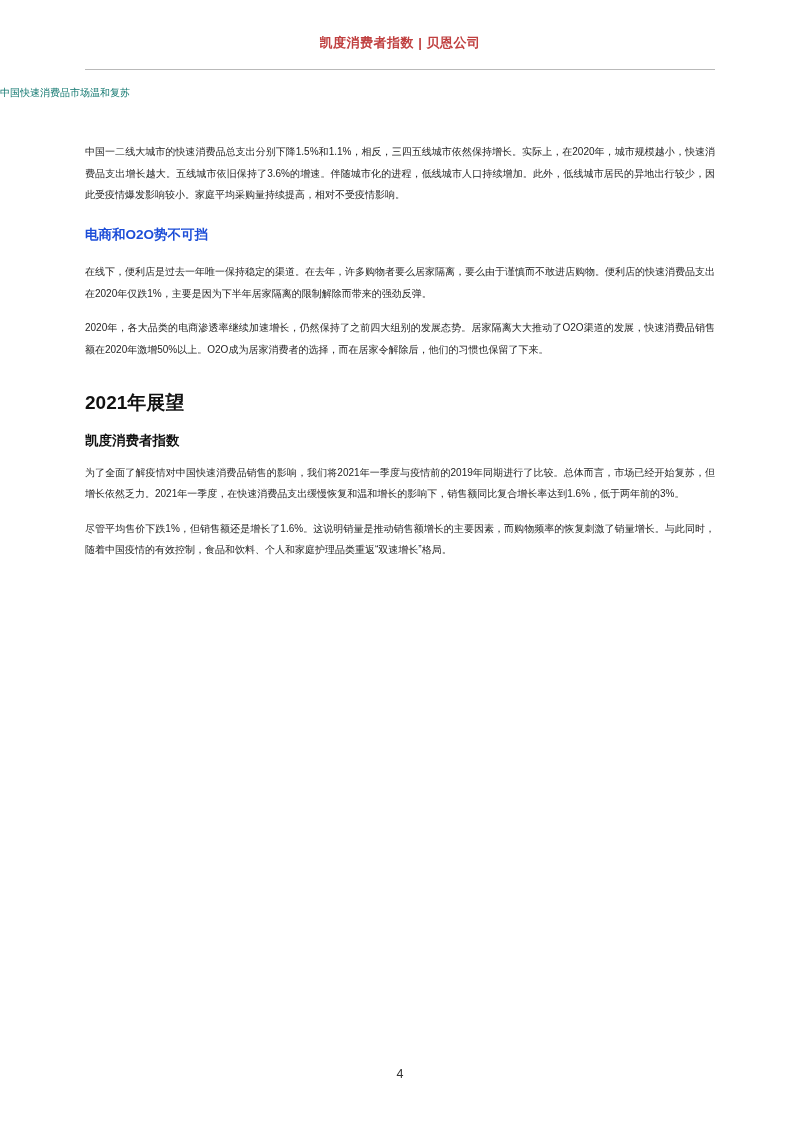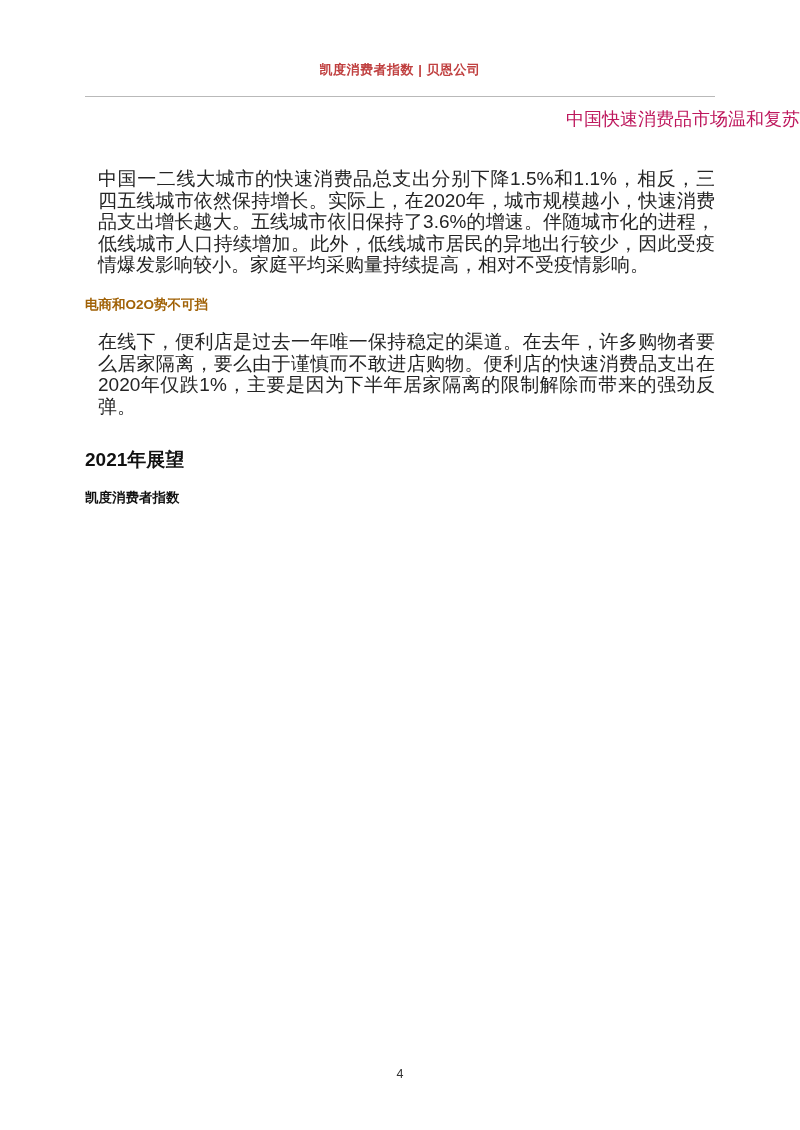--- a/index.html
+++ b/index.html
@@ -10,58 +10,58 @@
   .page {
     position: relative;
     width: 800px;
     height: 1130px;
     background: #ffffff;
     font-family: "Liberation Sans", "DejaVu Sans", sans-serif;
     color: #222222;
     overflow: hidden;
   }
   .brand {
-    padding-top: 60px;
+    padding-top: 33px;
     text-align: center;
     font-size: 13px;
     line-height: 19px;
     font-weight: 700;
     color: #c04040;
     letter-spacing: 0.5px;
   }
   .divider {
     margin: 17px 85px 0 85px;
     border: none;
     border-top: 1px solid #b9b9b9;
     height: 0;
   }
   .subtitle {
     margin-top: 13px;
-    text-align: right;
-    font-size: 18px;
+    text-align: left;
+    font-size: 10px;
     line-height: 19px;
     font-weight: 500;
-    color: #be185d;
+    color: #0f766e;
   }
   .content {
     margin: 39px 85px 0 85px;
   }
   .content p {
-    font-size: 19px;
+    font-size: 10px;
     line-height: 21.5px;
-    margin: 0 0 13px 13px;
+    margin: 0 0 13px 0;
     text-align: justify;
     color: #242424;
   }
   .content h2.section-heading {
     font-size: 13.5px;
     line-height: 21.5px;
     font-weight: 700;
     margin: 18px 0 16px 0;
-    color: #a16207;
+    color: #1d4ed8;
   }
   .content h1.chapter-heading {
     font-size: 19px;
     line-height: 28px;
     font-weight: 700;
     margin: 29px 0 13px 0;
     color: #111111;
   }
   .content h3.sub-heading {
     font-size: 13.5px;
@@ -94,28 +94,31 @@
 
   <div class="content">
 
     <p>中国一二线大城市的快速消费品总支出分别下降1.5%和1.1%，相反，三四五线城市依然保持增长。实际上，在2020年，城市规模越小，快速消费品支出增长越大。五线城市依旧保持了3.6%的增速。伴随城市化的进程，低线城市人口持续增加。此外，低线城市居民的异地出行较少，因此受疫情爆发影响较小。家庭平均采购量持续提高，相对不受疫情影响。</p>
 
     <h2 class="section-heading">电商和O2O势不可挡</h2>
 
 
     <p>在线下，便利店是过去一年唯一保持稳定的渠道。在去年，许多购物者要么居家隔离，要么由于谨慎而不敢进店购物。便利店的快速消费品支出在2020年仅跌1%，主要是因为下半年居家隔离的限制解除而带来的强劲反弹。</p>
 
+    <p>2020年，各大品类的电商渗透率继续加速增长，仍然保持了之前四大组别的发展态势。居家隔离大大推动了O2O渠道的发展，快速消费品销售额在2020年激增50%以上。O2O成为居家消费者的选择，而在居家令解除后，他们的习惯也保留了下来。</p>
 
 
 
     <h1 class="chapter-heading">2021年展望</h1>
 
     <h3 class="sub-heading">凯度消费者指数</h3>
 
+    <p>为了全面了解疫情对中国快速消费品销售的影响，我们将2021年一季度与疫情前的2019年同期进行了比较。总体而言，市场已经开始复苏，但增长依然乏力。2021年一季度，在快速消费品支出缓慢恢复和温和增长的影响下，销售额同比复合增长率达到1.6%，低于两年前的3%。</p>
 
+    <p>尽管平均售价下跌1%，但销售额还是增长了1.6%。这说明销量是推动销售额增长的主要因素，而购物频率的恢复刺激了销量增长。与此同时，随着中国疫情的有效控制，食品和饮料、个人和家庭护理品类重返“双速增长”格局。</p>
 
 
   </div>
 
   <div class="footer">
     <span>4</span>
   </div>
 
 </div>
 

